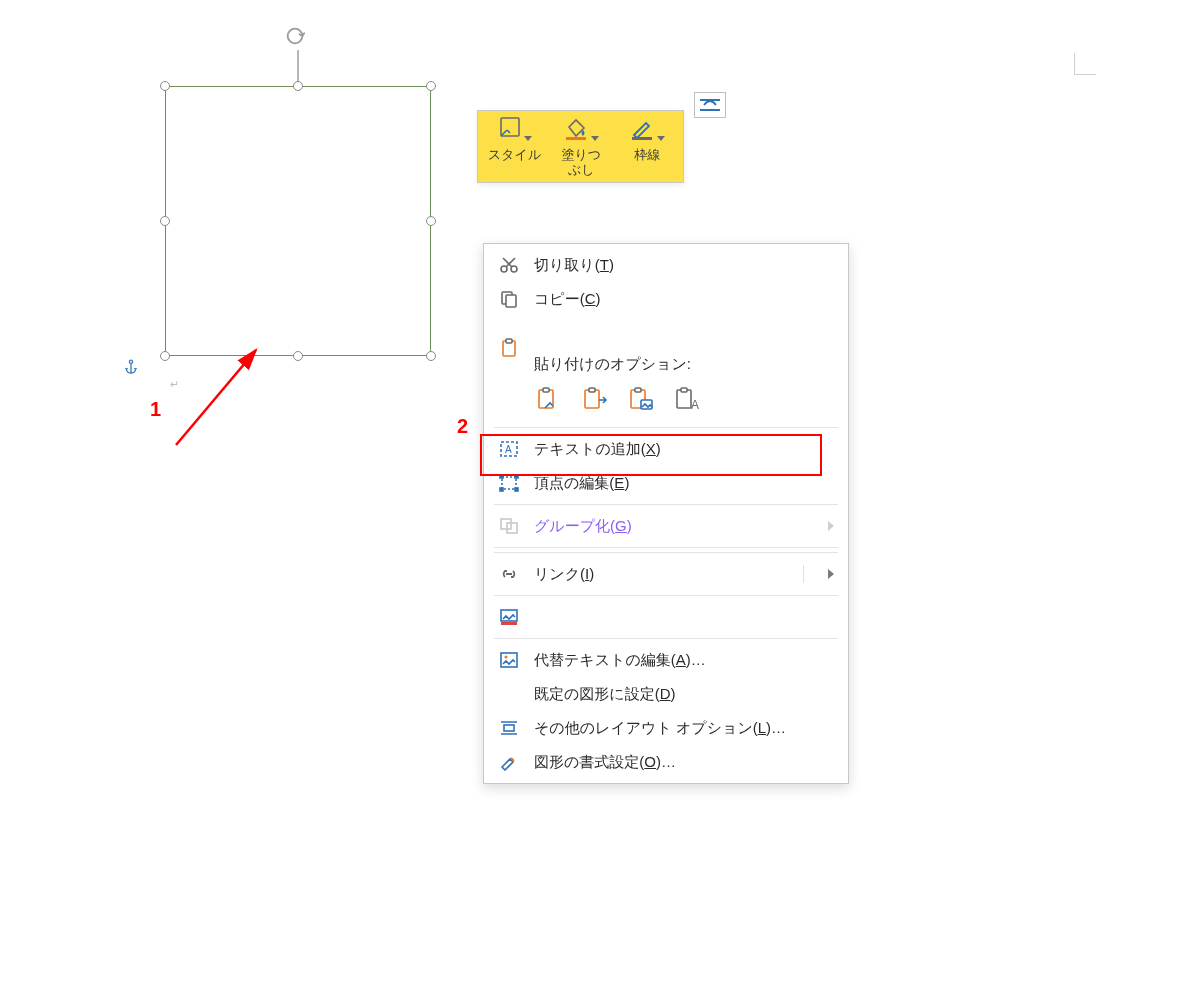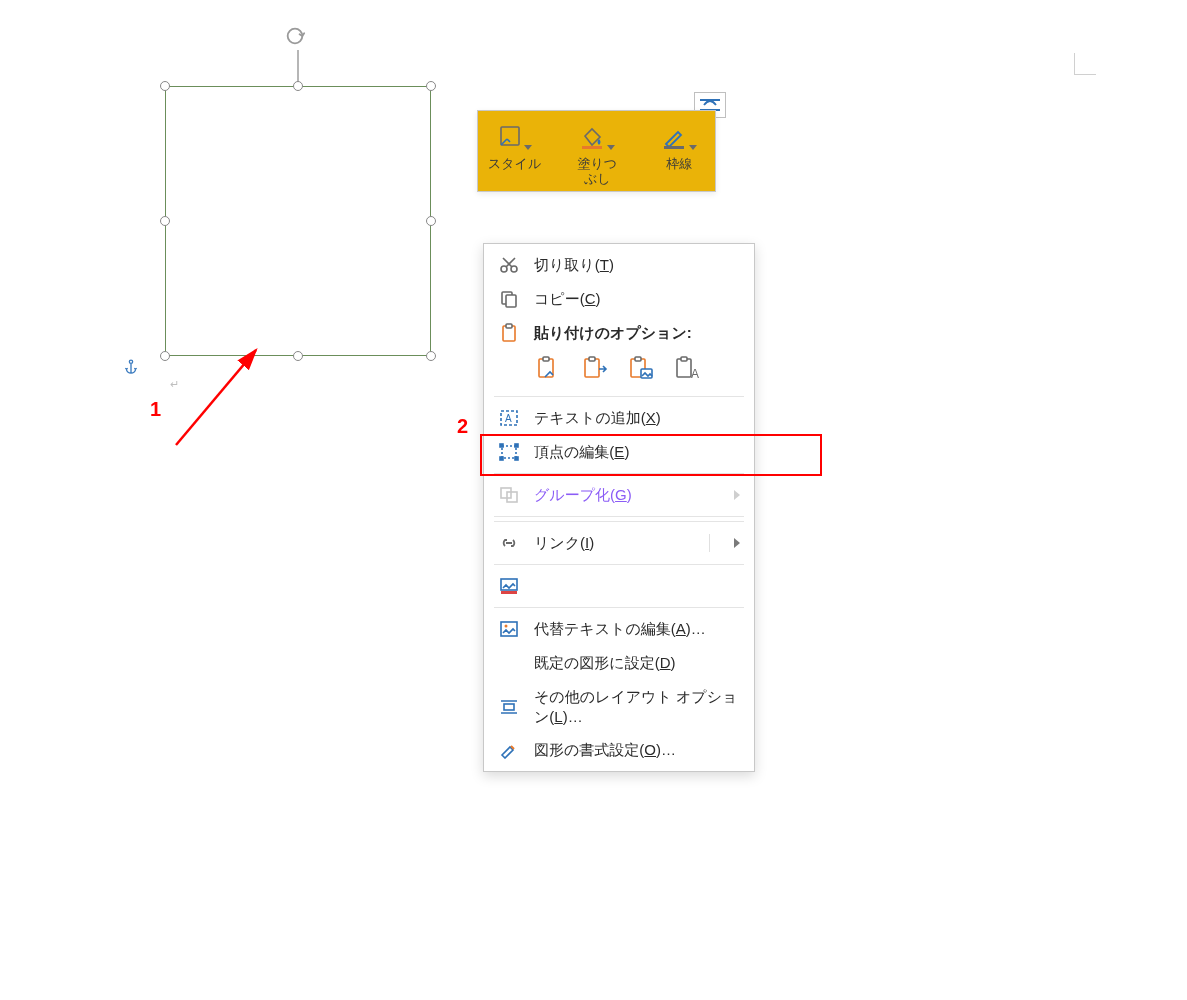--- a/index.html
+++ b/index.html
@@ -66,25 +66,25 @@
   }
   .anno2-label {
     position: absolute; left: 457px; top: 415px;
     color: #ff0000; font-weight: bold; font-size: 20px;
   }
 
   
   .mini-toolbar {
     position: absolute;
     left: 477px; top: 110px;
-    background: #eab308;
+    background: #fde047;
     border: 1px solid #c8c8c8;
     display: flex;
-    padding: 10px 8px 2px 8px;
-    gap: 26px;
+    padding: 1px 8px 2px 8px;
+    gap: 10px;
     box-shadow: 0 2px 6px rgba(0,0,0,0.08);
   }
   .mini-item {
     display: flex; flex-direction: column; align-items: center;
     font-size: 13px; color: #3a3a3a; min-width: 56px;
     padding: 2px 2px;
   }
   .mini-item .icon-row {
     display: flex; align-items: flex-end; gap: 2px; height: 30px;
   }
@@ -100,35 +100,35 @@
     left: 694px; top: 92px;
     width: 32px; height: 26px;
     border: 1px solid #bfbfbf; background: #fff;
     display: flex; align-items: center; justify-content: center;
   }
 
   
   .context-menu {
     position: absolute;
     left: 483px; top: 243px;
-    width: 272px;
+    width: 366px;
     background: #ffffff;
     border: 1px solid #c8c8c8;
     box-shadow: 0 4px 12px rgba(0,0,0,0.15);
     padding: 4px 0;
   }
   .menu-row {
     display: flex; align-items: center;
     padding: 7px 12px 7px 14px;
     gap: 14px;
     color: #2a2a2a;
     position: relative;
     line-height: 1.3;
   }
-  .menu-row.bold-row .menu-text { font-weight: 700; }
+  .menu-row.bold-row .menu-text { font-weight: 400; margin-top: 31px; }
   .menu-row.disabled { color: #8b5cf6; }
   .menu-row .menu-icon { width: 22px; height: 20px; flex: 0 0 22px; display: flex; align-items: center; justify-content: center; }
   .menu-row .menu-icon.blank { }
   .menu-row .menu-text { flex: 1; font-size: 15px; }
   .menu-row .submenu-caret {
     width: 0; height: 0;
     border-top: 5px solid transparent;
     border-bottom: 5px solid transparent;
     border-left: 6px solid #7a7a7a;
     margin-right: 2px;

